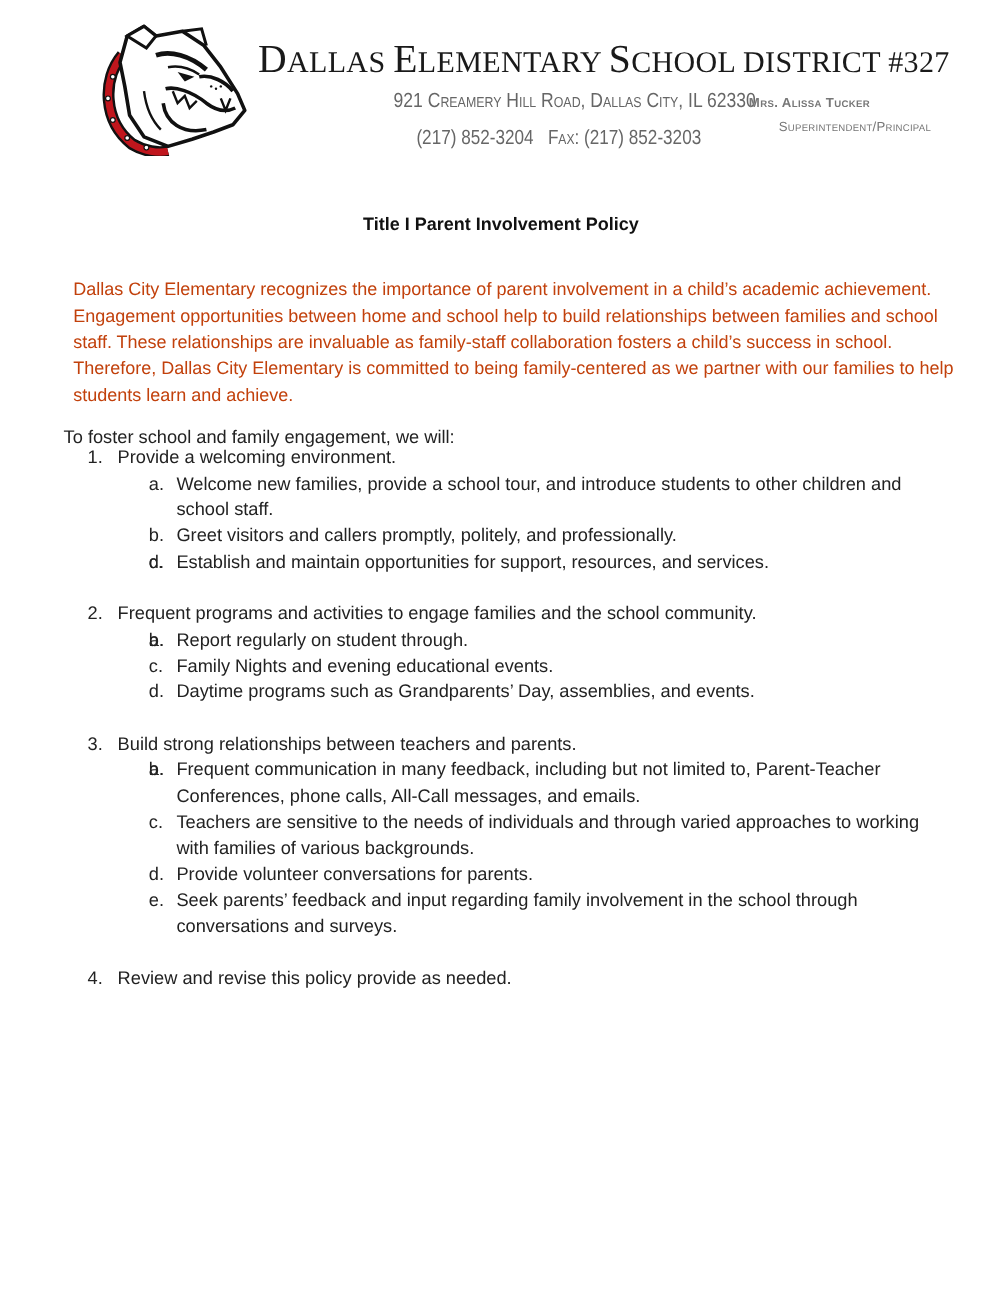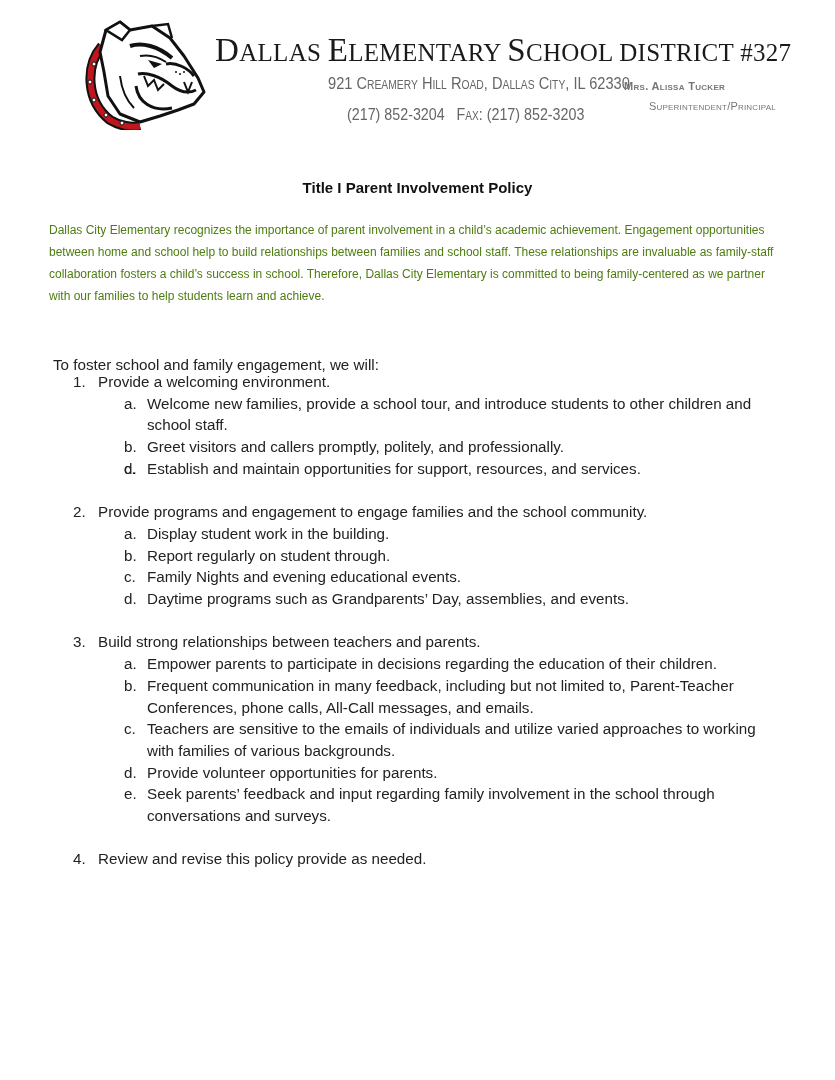--- a/index.html
+++ b/index.html
@@ -19,21 +19,21 @@
         font-size: 17px; color: #666; white-space: nowrap; transform: scaleX(0.84); transform-origin: left top; }
   .sc-small { font-variant: small-caps; }
   .supt-name { position: absolute; left: 624px; top: 80px; font-size: 11px; font-weight: bold; color: #777;
         font-variant: small-caps; white-space: nowrap; letter-spacing: 0.3px; }
   .supt-title { position: absolute; left: 649px; top: 100px; font-size: 11px; color: #777;
         font-variant: small-caps; white-space: nowrap; letter-spacing: 0.2px; }
 
   
   .doc-title { position: absolute; left: 0; width: 835px; top: 179px; text-align: center;
         font-weight: bold; font-size: 15px; color: #111; }
-  .intro { position: absolute; left: 49px; top: 219px; width: 740px; font-size: 12px; line-height: 22px; color: #4d7c0f; margin: 0; }
+  .intro { position: absolute; left: 49px; top: 219px; width: 740px; font-size: 15px; line-height: 22px; color: #c2410c; margin: 12px; }
   .lead { position: absolute; left: 49px; top: 350px; font-size: 15.2px; line-height: 22px; color: #222; margin: 4px; }
 
   .list { position: absolute; left: 0; top: 371px; width: 835px; font-size: 15.2px; line-height: 21.7px; color: #222; }
   .item { position: relative; }
   .item .num { position: absolute; left: 73px; }
   .item .text { margin-left: 98px; display: block; }
   .sub { position: relative; }
   .sub .let { position: absolute; left: 124px; }
   .sub .stext { margin-left: 147px; display: block; width: 625px; }
   .gap { height: 21.7px; }
@@ -116,58 +116,56 @@
       <div class="sub">
         <span class="let">c.</span>
       </div>
       <div class="sub">
         <span class="let">d.</span>
         <span class="stext">Establish and maintain opportunities for support, resources, and services.</span>
       </div>
       <div class="gap"></div>
       <div class="item">
         <span class="num">2.</span>
-        <span class="text">Provide programs and engagement to engage families and the school community.</span>
+        <span class="text">Frequent programs and activities to engage families and the school community.</span>
       </div>
       <div class="sub">
         <span class="let">a.</span>
-        <span class="stext">Display student work in the building.</span>
       </div>
       <div class="sub">
         <span class="let">b.</span>
         <span class="stext">Report regularly on student through.</span>
       </div>
       <div class="sub">
         <span class="let">c.</span>
         <span class="stext">Family Nights and evening educational events.</span>
       </div>
       <div class="sub">
         <span class="let">d.</span>
         <span class="stext">Daytime programs such as Grandparents’ Day, assemblies, and events.</span>
       </div>
       <div class="gap"></div>
       <div class="item">
         <span class="num">3.</span>
         <span class="text">Build strong relationships between teachers and parents.</span>
       </div>
       <div class="sub">
         <span class="let">a.</span>
-        <span class="stext">Empower parents to participate in decisions regarding the education of their children.</span>
       </div>
       <div class="sub">
         <span class="let">b.</span>
         <span class="stext">Frequent communication in many feedback, including but not limited to, Parent-Teacher Conferences, phone calls, All-Call messages, and emails.</span>
       </div>
       <div class="sub">
         <span class="let">c.</span>
-        <span class="stext">Teachers are sensitive to the emails of individuals and utilize varied approaches to working with families of various backgrounds.</span>
+        <span class="stext">Teachers are sensitive to the needs of individuals and through varied approaches to working with families of various backgrounds.</span>
       </div>
       <div class="sub">
         <span class="let">d.</span>
-        <span class="stext">Provide volunteer opportunities for parents.</span>
+        <span class="stext">Provide volunteer conversations for parents.</span>
       </div>
       <div class="sub">
         <span class="let">e.</span>
         <span class="stext">Seek parents’ feedback and input regarding family involvement in the school through conversations and surveys.</span>
       </div>
       <div class="gap"></div>
       <div class="item">
         <span class="num">4.</span>
         <span class="text">Review and revise this policy provide as needed.</span>
       </div>

